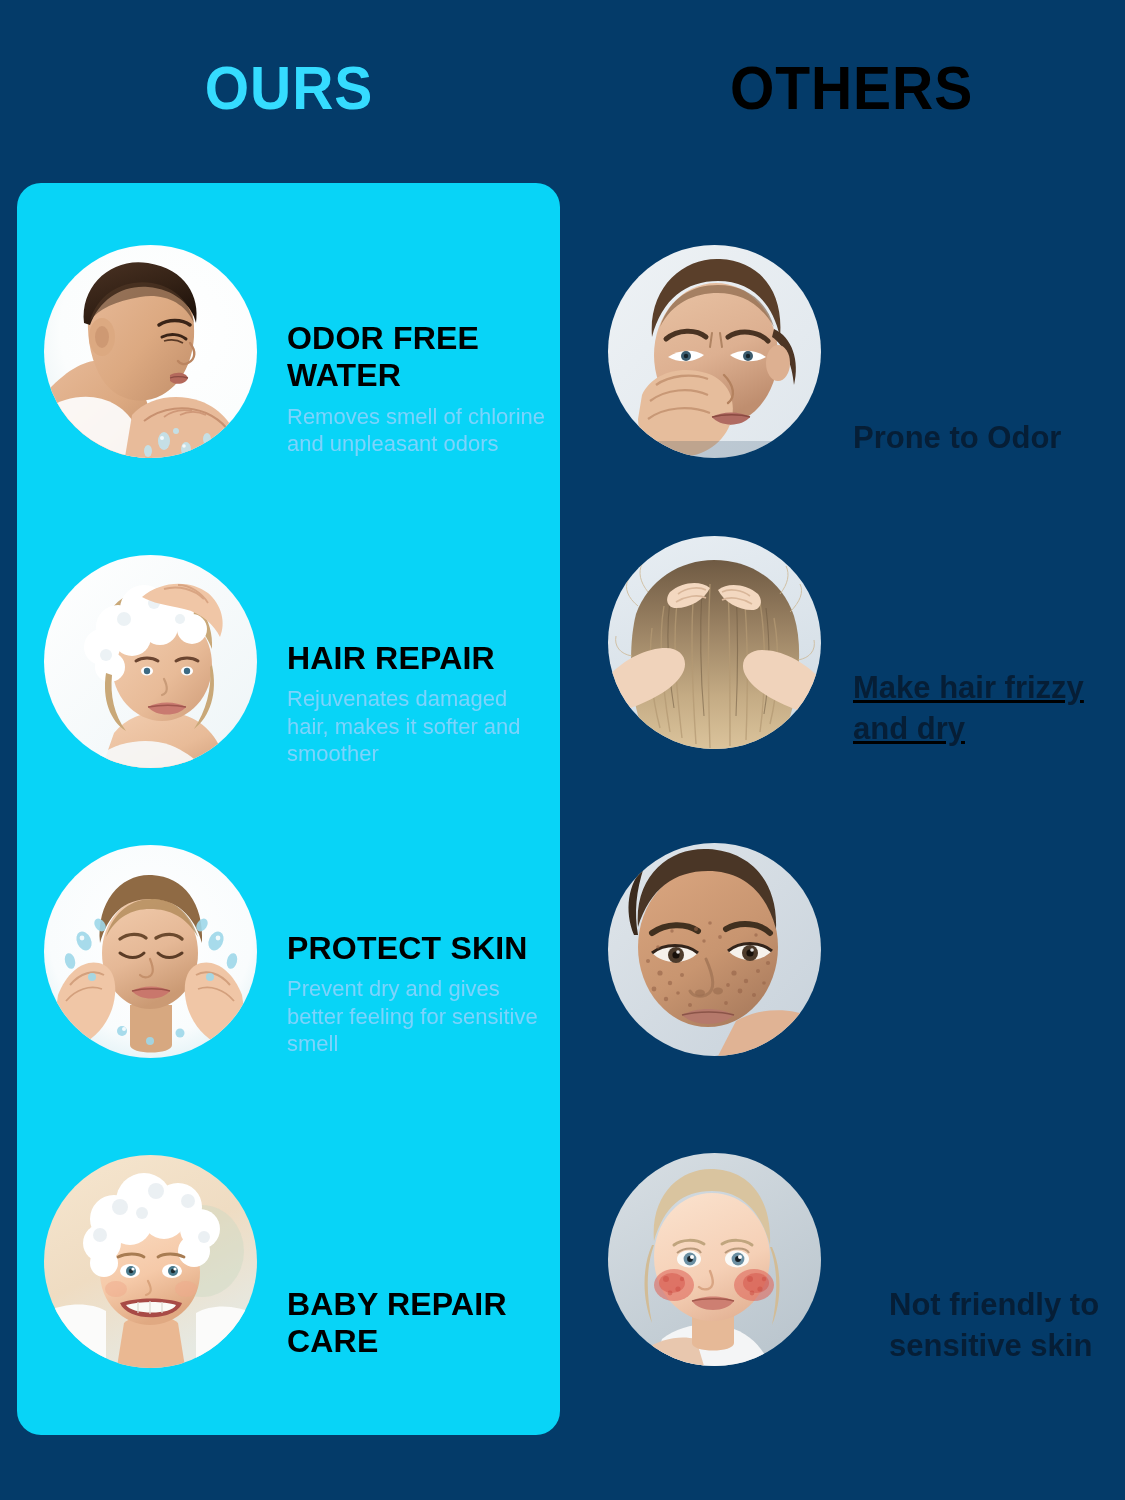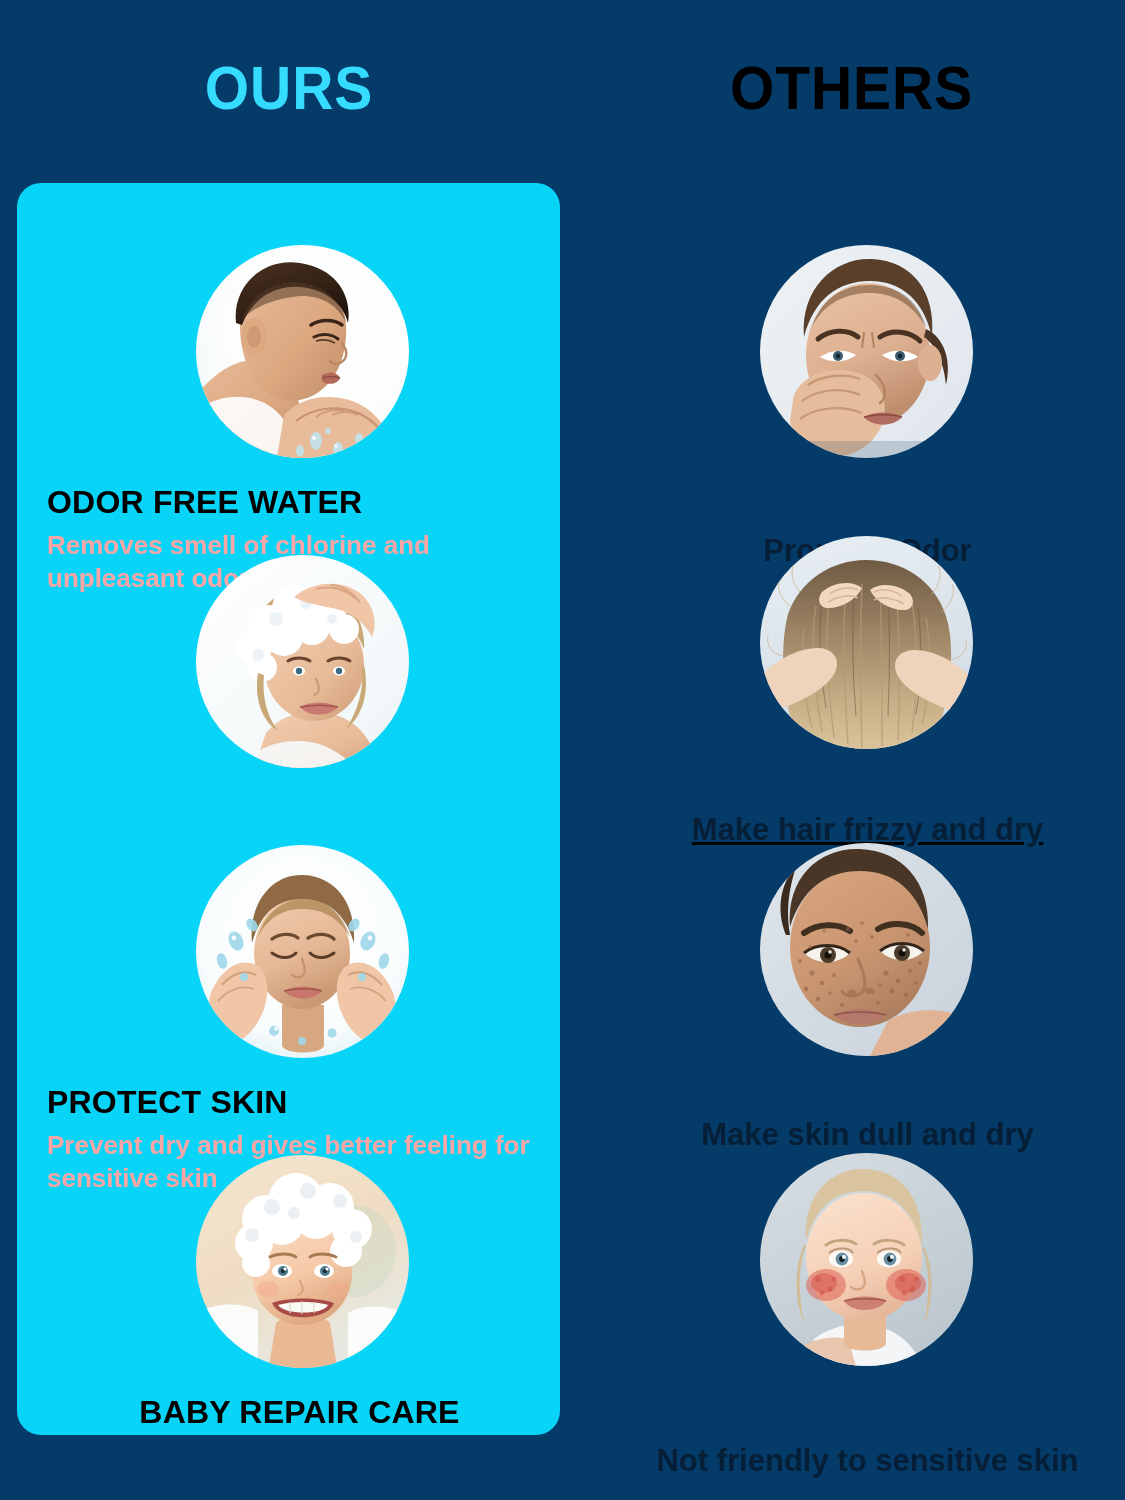--- a/index.html
+++ b/index.html
@@ -70,22 +70,21 @@
     width: 547px;
     height: 1252px;
   }
 
   
   .row {
     position: absolute;
     left: 0;
     width: 100%;
     display: flex;
-    align-items: center;
-    flex-direction: column;
+    align-items: flex-end;
   }
   .row-l0 { top: 62px; }
   .row-l1 { top: 372px; }
   .row-l2 { top: 662px; }
   .row-l3 { top: 972px; }
 
   .row-r0 { top: 62px; }
   .row-r1 { top: 353px; text-decoration: underline; }
   .row-r2 { top: 660px; }
   .row-r3 { top: 970px; gap: 36px; }
@@ -114,25 +113,25 @@
   .feat-title {
     color: #000000;
     font-size: 32px;
     font-weight: bold;
     line-height: 1.16;
     letter-spacing: 0.2px;
     margin: 0 0 8px 0;
     font-family: "Liberation Sans Narrow", "Liberation Sans", sans-serif;
   }
   .feat-desc {
-    color: #fca5a5;
-    font-size: 26px;
+    color: #7dd3fc;
+    font-size: 22px;
     line-height: 1.26;
     margin: 0;
-    font-weight: bold;
+    font-weight: normal;
   }
 
   .txt-right {
     flex: 1 1 auto;
     padding-left: 32px;
     padding-top: 72px;
   }
   .con-title {
     color: #061e36;
     font-size: 31px;
@@ -275,20 +274,24 @@
         <circle cx="103" cy="116" r="3.2" fill="#3d6b84"></circle>
         <circle cx="143" cy="116" r="3.2" fill="#3d6b84"></circle>
         <path d="M120 124 C124 132 124 138 118 140" stroke="#c99b78" stroke-width="2.2" fill="none" stroke-linecap="round"></path>
         <path d="M104 152 C114 146 132 146 142 152 C134 162 112 162 104 152 Z" fill="#c97a70"></path>
         <path d="M104 152 C116 150 132 150 142 152" stroke="#a0564e" stroke-width="1.4" fill="none"></path>
 
         <path d="M62 118 C58 144 66 166 82 176 C70 160 66 140 68 120 Z" fill="#c9a878"></path>
         <path d="M168 110 C174 138 166 162 150 174 C162 156 168 134 166 112 Z" fill="#c9a878"></path>
       </svg>
     </div>
+    <div class="txt-left">
+      <p class="feat-title">HAIR REPAIR</p>
+      <p class="feat-desc">Rejuvenates damaged hair, makes it softer and smoother</p>
+    </div>
   </div>
 
   <div class="row row-l2">
     <div class="photo">
       <svg viewBox="0 0 213 213" preserveAspectRatio="xMidYMid slice">
         <defs>
           <radialGradient id="w3bg" cx="50%" cy="42%" r="66%">
             <stop offset="0%" stop-color="#ffffff"></stop>
             <stop offset="72%" stop-color="#f9fcfd"></stop>
             <stop offset="100%" stop-color="#dceff4"></stop>
@@ -341,21 +344,21 @@
         </g>
         <g fill="#ffffff" opacity="0.85">
           <circle cx="38" cy="93" r="2.4"></circle>
           <circle cx="174" cy="93" r="2.4"></circle>
           <circle cx="80" cy="184" r="2"></circle>
         </g>
       </svg>
     </div>
     <div class="txt-left">
       <p class="feat-title">PROTECT SKIN</p>
-      <p class="feat-desc">Prevent dry and gives better feeling for sensitive skin</p>
+      <p class="feat-desc">Prevent dry and gives better feeling for sensitive smell</p>
     </div>
   </div>
 
   <div class="row row-l3">
     <div class="photo">
       <svg viewBox="0 0 213 213" preserveAspectRatio="xMidYMid slice">
         <defs>
           <linearGradient id="w4bg" x1="0" y1="0" x2="0.5" y2="1">
             <stop offset="0%" stop-color="#f6e6cf"></stop>
             <stop offset="55%" stop-color="#efdcc2"></stop>
@@ -616,23 +619,20 @@
             <circle cx="96" cy="98" r="1.7"></circle>
           <circle cx="82" cy="162" r="2"></circle>
             <circle cx="118" cy="160" r="1.9"></circle>
           <circle cx="64" cy="88" r="1.7"></circle>
             <circle cx="148" cy="92" r="1.7"></circle>
         </g>
 
         <path d="M0 0 L40 0 C20 12 8 28 0 48 Z" fill="#083a62" opacity="0.3"></path>
       </svg>
     </div>
-    <div class="txt-right">
-      <p class="con-title">Make skin dull and dry</p>
-    </div>
   </div>
 
   <div class="row row-r3">
     <div class="photo">
       <svg viewBox="0 0 213 213" preserveAspectRatio="xMidYMid slice">
         <defs>
           <linearGradient id="o4bg" x1="0" y1="0" x2="0.6" y2="1">
             <stop offset="0%" stop-color="#d8dfe4"></stop>
             <stop offset="100%" stop-color="#bcc7cf"></stop>
           </linearGradient>

